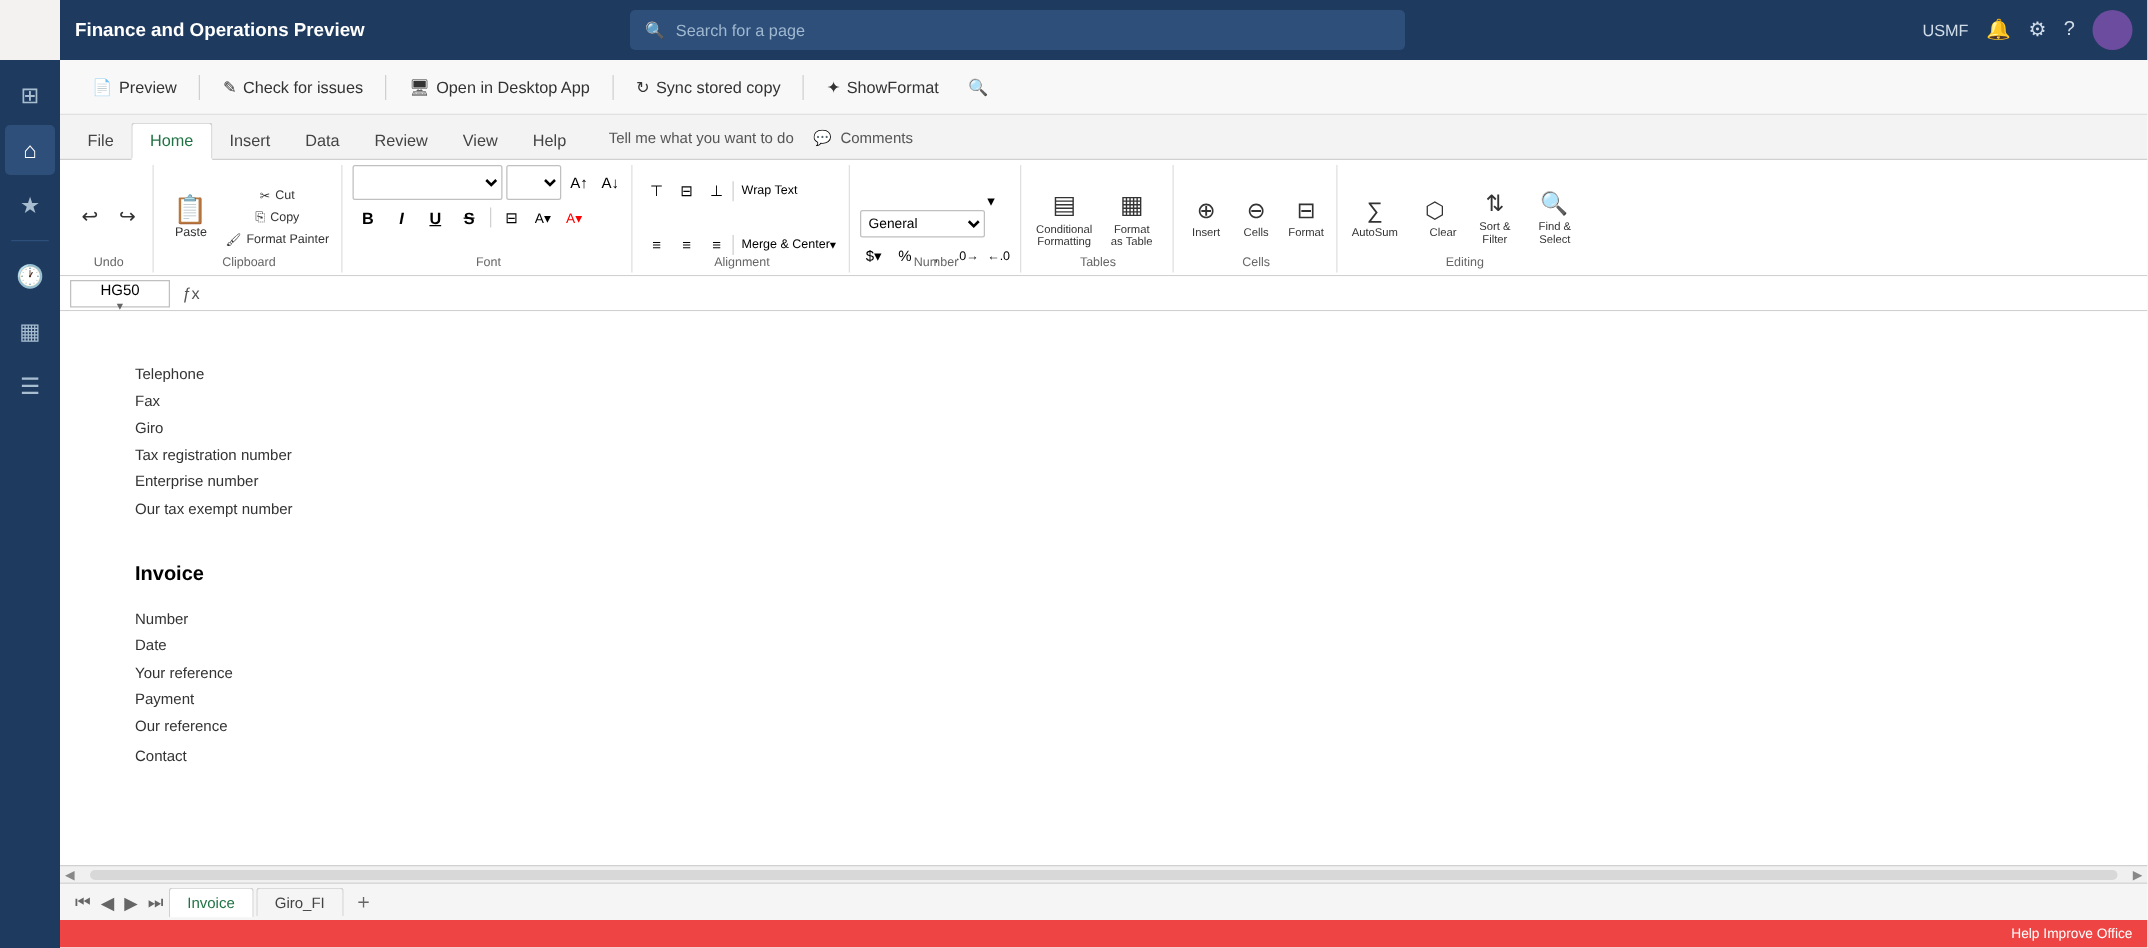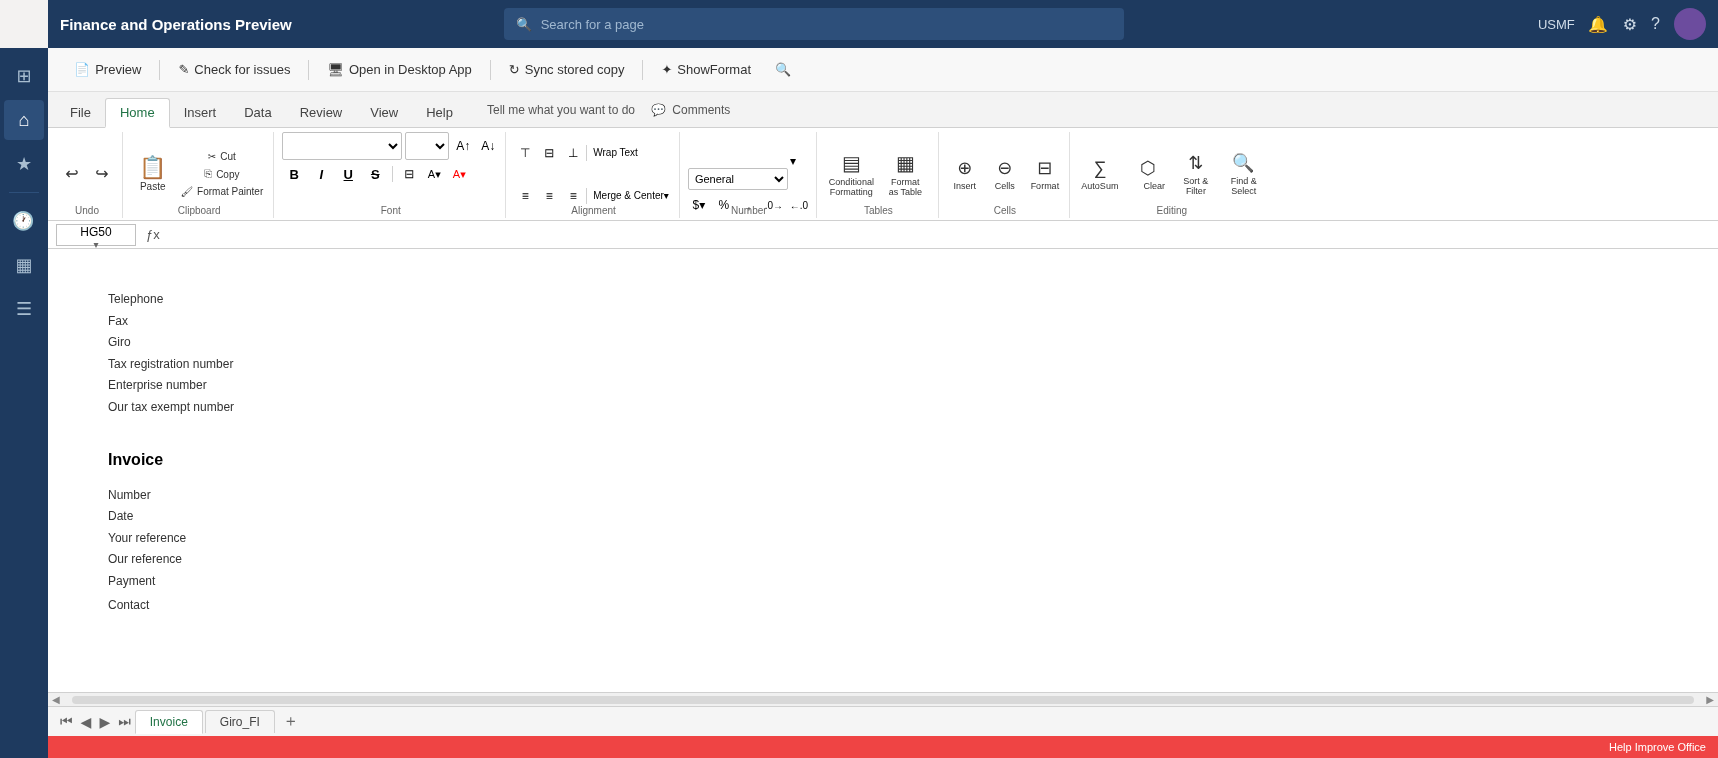--- a/index.html
+++ b/index.html
@@ -563,22 +563,22 @@
           <div class="sheet-field-label">Enterprise number</div>
           <div class="sheet-field-label">Our tax exempt number</div>
         </div>
 
         <div style="margin-top:32px;">
           <div class="invoice-title">Invoice</div>
           <div style="margin-top:12px;">
             <div class="invoice-fields">Number</div>
             <div class="invoice-fields">Date</div>
             <div class="invoice-fields">Your reference</div>
+            <div class="invoice-fields">Payment</div>
             <div class="invoice-fields">Our reference</div>
-            <div class="invoice-fields">Payment</div>
           </div>
         </div>
 
         <div style="position:absolute;left:60px;bottom:80px;">
           <div class="contact-label">Contact</div>
         </div>
       </div>
     </div>
 
     <div class="h-scrollbar">

